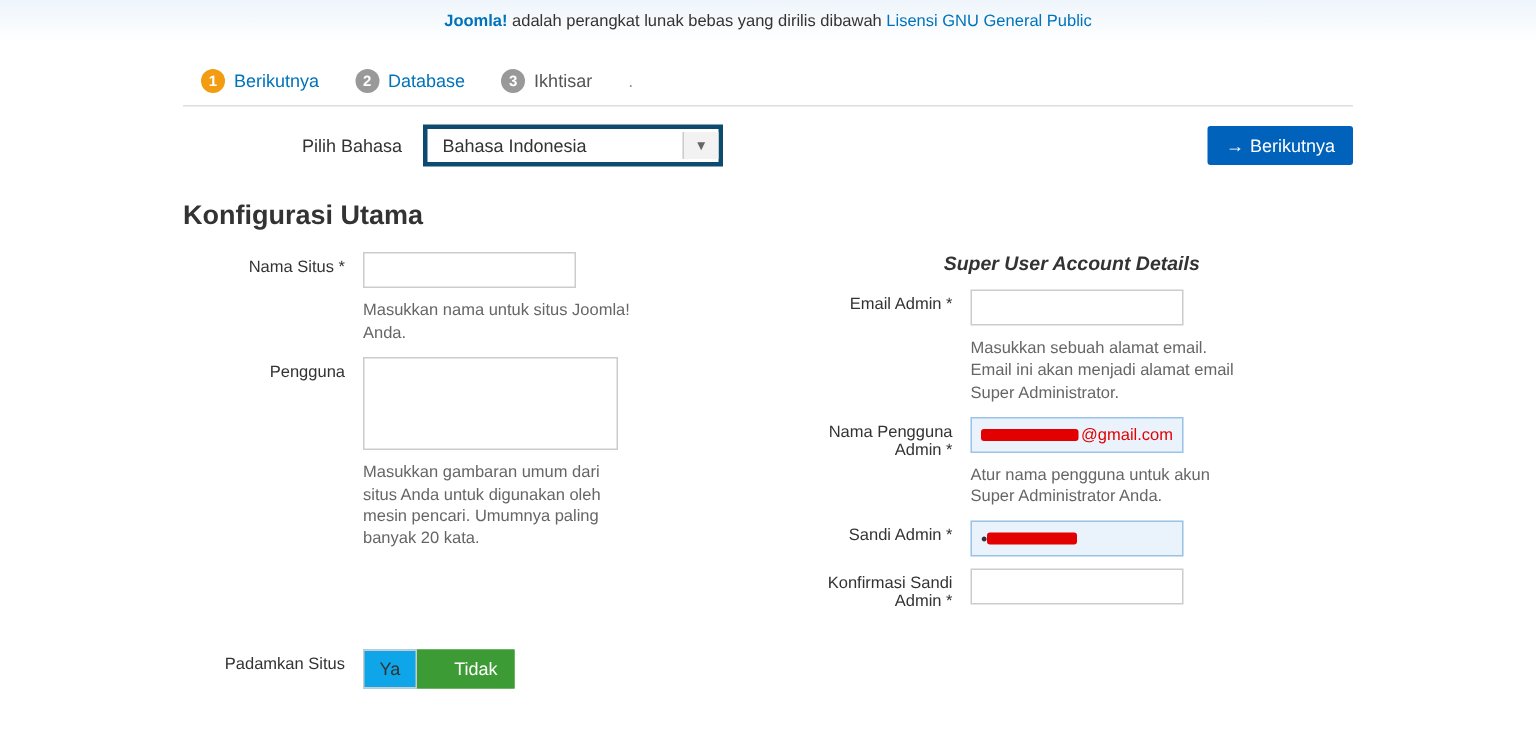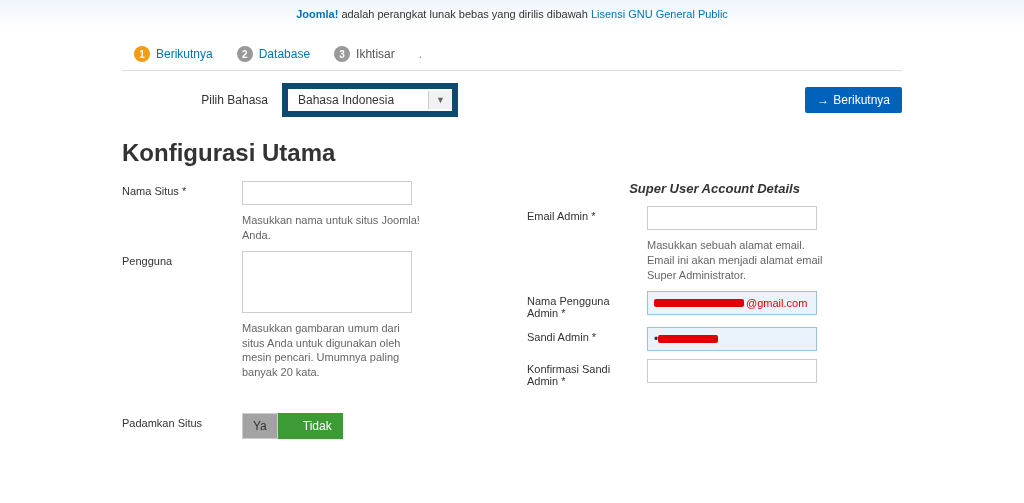--- a/index.html
+++ b/index.html
@@ -11,41 +11,41 @@
     .tabs { border-bottom: 1px solid #ddd; display: flex; align-items: center; }
     .tab { padding: 8px 12px; display: flex; align-items: center; gap: 6px; font-size: 12px; color: #0073bb; cursor: default; }
     .tab .num { display: inline-flex; width: 16px; height: 16px; border-radius: 50%; background: #999; color: #fff; align-items: center; justify-content: center; font-size: 10px; font-weight: bold; }
     .tab.active .num { background: #f39c12; }
     .tab.active { color: #0073bb; }
     .tab-text { color: #0073bb; }
     .tab:nth-child(3) .tab-text { color: #555; }
     .dot { padding: 8px 12px; color: #999; }
     .langrow { display: flex; align-items: center; margin-top: 12px; }
     .langlabel { width: 160px; text-align: right; padding-right: 14px; font-size: 12px; color: #333; }
-    .select-wrap { display: flex; align-items: center; border: 6px solid #0c4a6e; background: #fff; }
+    .select-wrap { display: flex; align-items: center; border: 3px solid #0c4a6e; background: #fff; gap: 30px; }
     .select-main { padding: 4px 10px; min-width: 140px; font-size: 12px; color: #333; }
     .select-btn { border-left: 1px solid #ccc; padding: 4px 7px; background: #f2f2f2; font-size: 9px; color: #666; }
     .btn-primary { background: #0062bb; color: #fff; border: none; padding: 6px 12px; font-size: 12px; cursor: pointer; display: inline-flex; align-items: center; gap: 4px; border-radius: 2px; }
     .topnext { margin-left: auto; }
-    h2.section-title { font-size: 24px; font-weight: bold; margin-top: 22px; margin-bottom: 14px; color: #333; }
+    h2.section-title { font-size: 18px; font-weight: bold; margin-top: 22px; margin-bottom: 14px; color: #333; }
     .cols { display: flex; gap: 30px; }
     .col { flex: 1; }
     .col-right { flex: 1; }
     .subheader { font-weight: bold; font-size: 13px; text-align: center; margin-bottom: 10px; color: #333; font-style: italic; }
     .fieldrow { display: flex; align-items: flex-start; margin-bottom: 8px; }
-    .fieldlabel { width: 120px; padding-right: 12px; padding-top: 4px; font-size: 11px; color: #333; }
+    .fieldlabel { width: 120px; text-align: right; padding-right: 12px; padding-top: 4px; font-size: 11px; color: #333; }
     .fieldcontrol { flex: 1; display: flex; flex-direction: column; gap: 8px; }
-    .input { border: 1px solid #ccc; padding: 4px 6px; font-size: 12px; width: 170px; background: #fff; height: 24px; }
+    .input { border: 1px solid #ccc; padding: 4px 6px; font-size: 12px; width: 142px; background: #fff; height: 24px; }
     .input.active { background: #eaf3fb; border-color: #9bc3e6; }
     .textarea { border: 1px solid #ccc; width: 170px; height: 62px; background: #fff; }
     .helptext { font-size: 11px; color: #666; width: 180px; line-height: 1.35; }
     .redacted { display: inline-block; width: 90px; height: 8px; background: #e30000; border-radius: 2px; }
     .redsuffix { color: #e30000; font-size: 11px; }
     .btngroup { display: inline-flex; }
-    .btn-toggle { border: 1px solid #ccc; padding: 5px 10px; font-size: 12px; background: #a3a3a3; cursor: default; }
+    .btn-toggle { border: 1px solid #ccc; padding: 5px 10px; font-size: 12px; background: #0ea5e9; cursor: default; }
     .btn-toggle.green { background: #3d9b35; color: #fff; border-color: #3d9b35; padding-left: 24px; }
     .arrow { font-weight: bold; }
   </style>
 </head>
 <body>
 
 <div class="topbar">
   <a class="bold">Joomla!</a><span> adalah perangkat lunak bebas yang dirilis dibawah </span><a>Lisensi GNU General Public</a>
 </div>
 
@@ -110,20 +110,21 @@
         </div>
       </div>
 
       <div class="fieldrow">
         <div class="fieldlabel">Nama Pengguna Admin *</div>
         <div class="fieldcontrol">
           <div class="input active" style="display:flex;align-items:center;gap:2px;">
             <span class="redacted"></span>
               <span class="redsuffix">@gmail.com</span>
           </div>
+          <div class="helptext">Atur nama pengguna untuk akun Super Administrator Anda.</div>
         </div>
       </div>
 
       <div class="fieldrow">
         <div class="fieldlabel">Sandi Admin *</div>
         <div class="fieldcontrol">
           <div class="input active" style="display:flex;align-items:center;">
             <span style="color:#333;">•</span>
               <span class="redacted" style="width:60px;"></span>
           </div>

